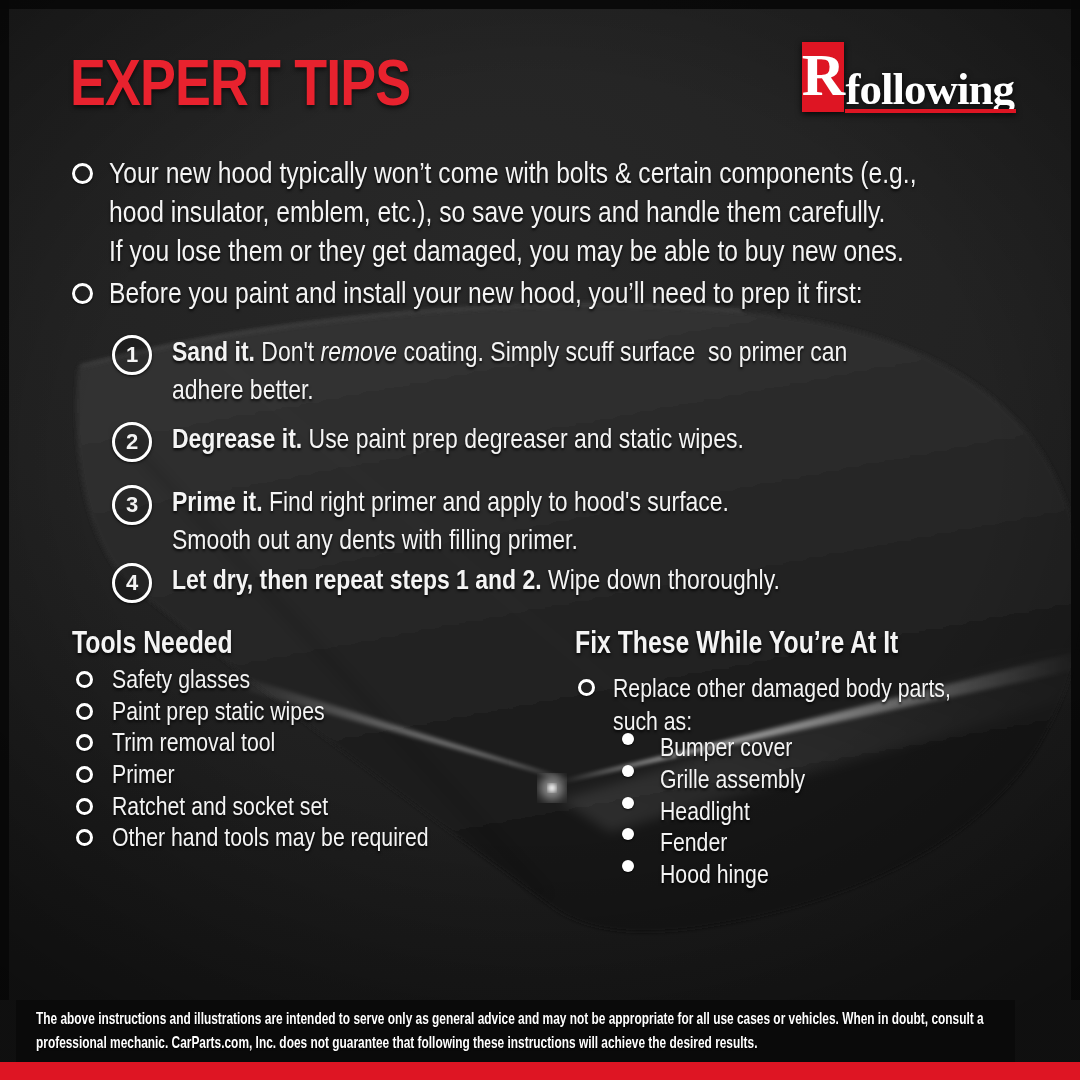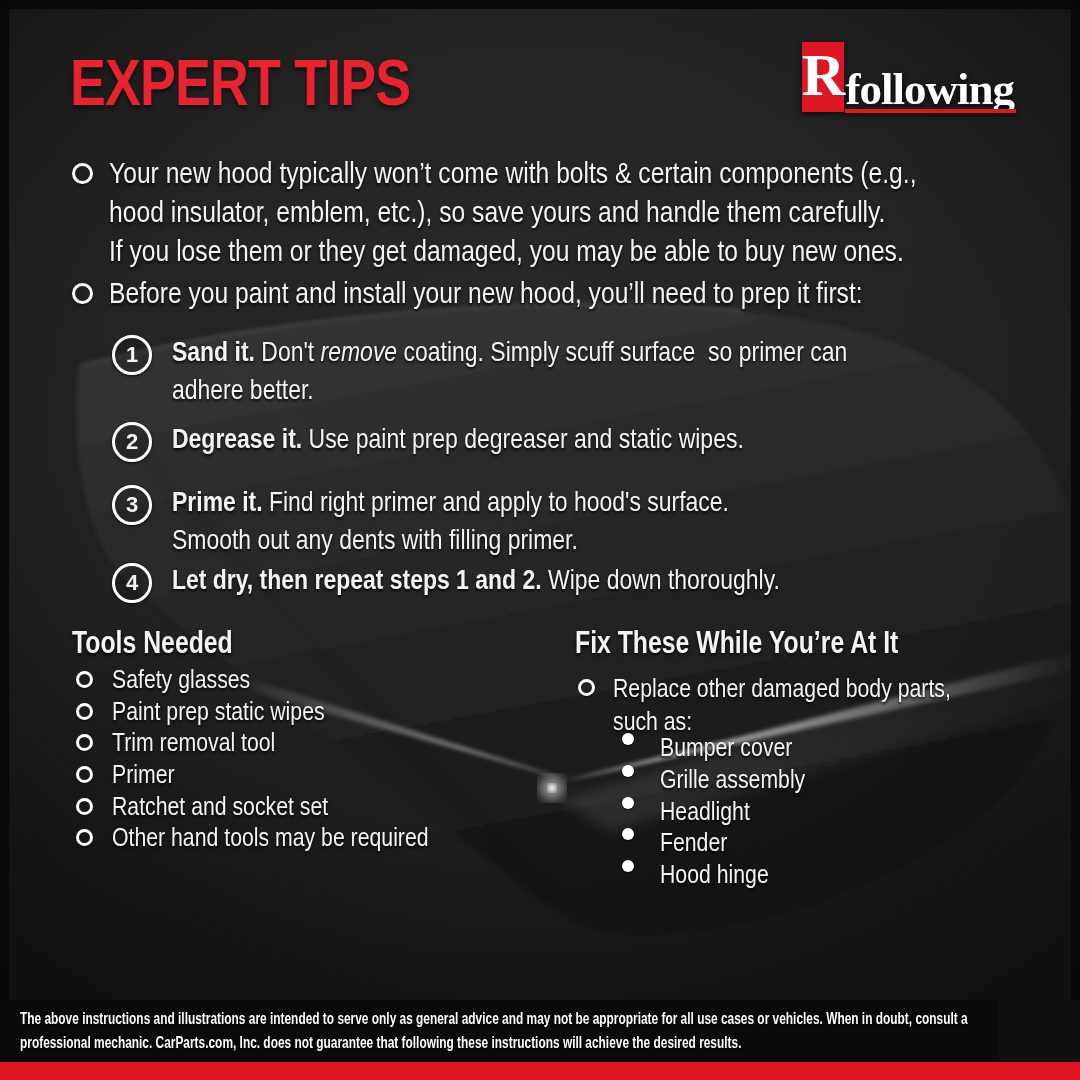--- a/index.html
+++ b/index.html
@@ -48,21 +48,21 @@
   .tool-row { display:flex; align-items:center; height:31.6px; }
   .ring-sm { width:11px; height:11px; border:3px solid #fff; border-radius:50%; flex:none; box-shadow:0 1px 2px rgba(0,0,0,0.8); }
   .item-label { margin-left:19px; font-size:25px; white-space:nowrap; transform:scaleX(0.85); transform-origin:0 50%; text-shadow:0 2px 3px rgba(0,0,0,0.85); }
 
   .fix-lead { display:flex;justify-content:flex-end; }
   .fix-lead-text { margin-left:18px; font-size:25px; line-height:32.5px; transform:scaleX(0.85); transform-origin:0 0; }
   .fix-row { display:flex; align-items:flex-start; height:31.8px; }
   .dot { width:12px; height:12px; background:#fff; border-radius:50%; flex:none; box-shadow:0 1px 2px rgba(0,0,0,0.8); }
   .dot-label { margin-left:26px; font-size:25px; white-space:nowrap; transform:scaleX(0.85); transform-origin:0 50%; text-shadow:0 2px 3px rgba(0,0,0,0.85); }
 
-  .disclaimer { left:0; top:1000px; width:999px; height:62px; background:#0a0a0a; }
+  .disclaimer { left:16px; top:1000px; width:999px; height:62px; background:#0a0a0a; }
   .disc-line { position:absolute; left:20px; white-space:nowrap; font-size:17px; font-weight:bold; color:#fff;
     transform:scaleX(0.70); transform-origin:0 0; text-shadow:0 1px 2px #000; }
   .disc-1 { top:9px; } .disc-2 { top:33px; }
   .redbar { left:0; top:1062px; width:1080px; height:18px; background:var(--accent-red,#e01422); }
 </style>
 </head>
 <body>
 
 <div class="canvas">
 

